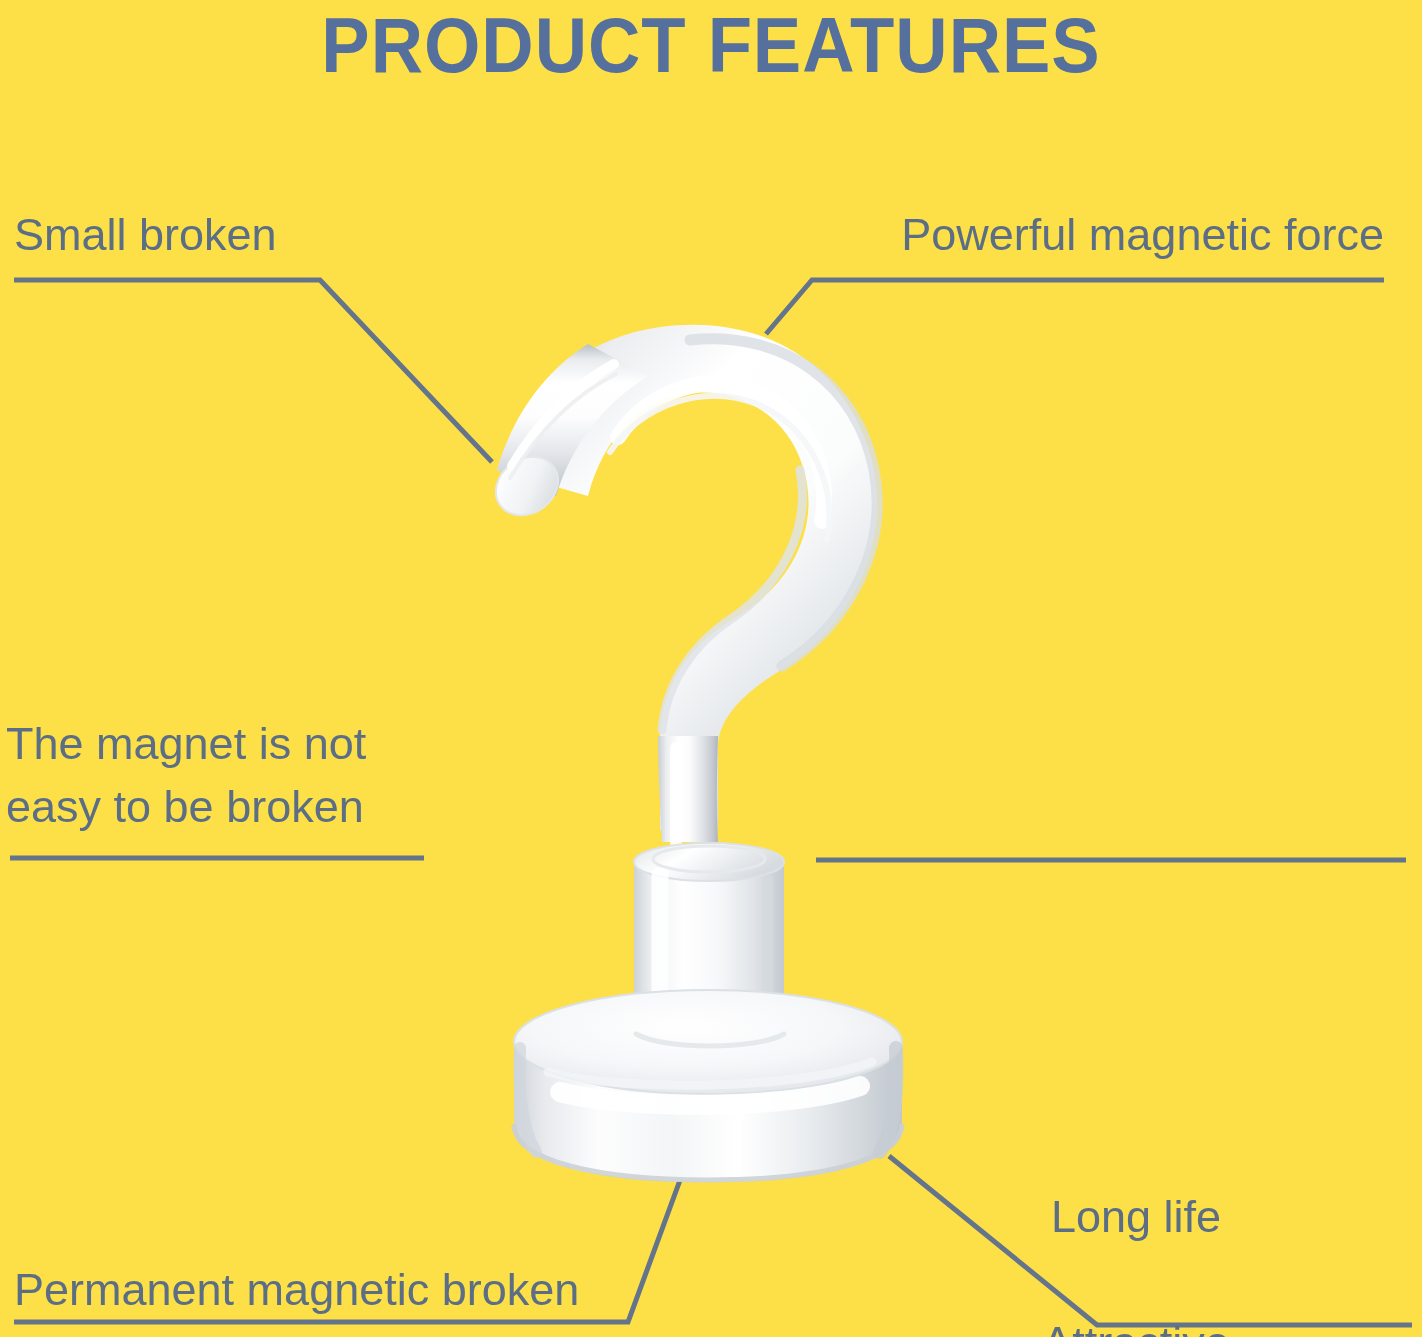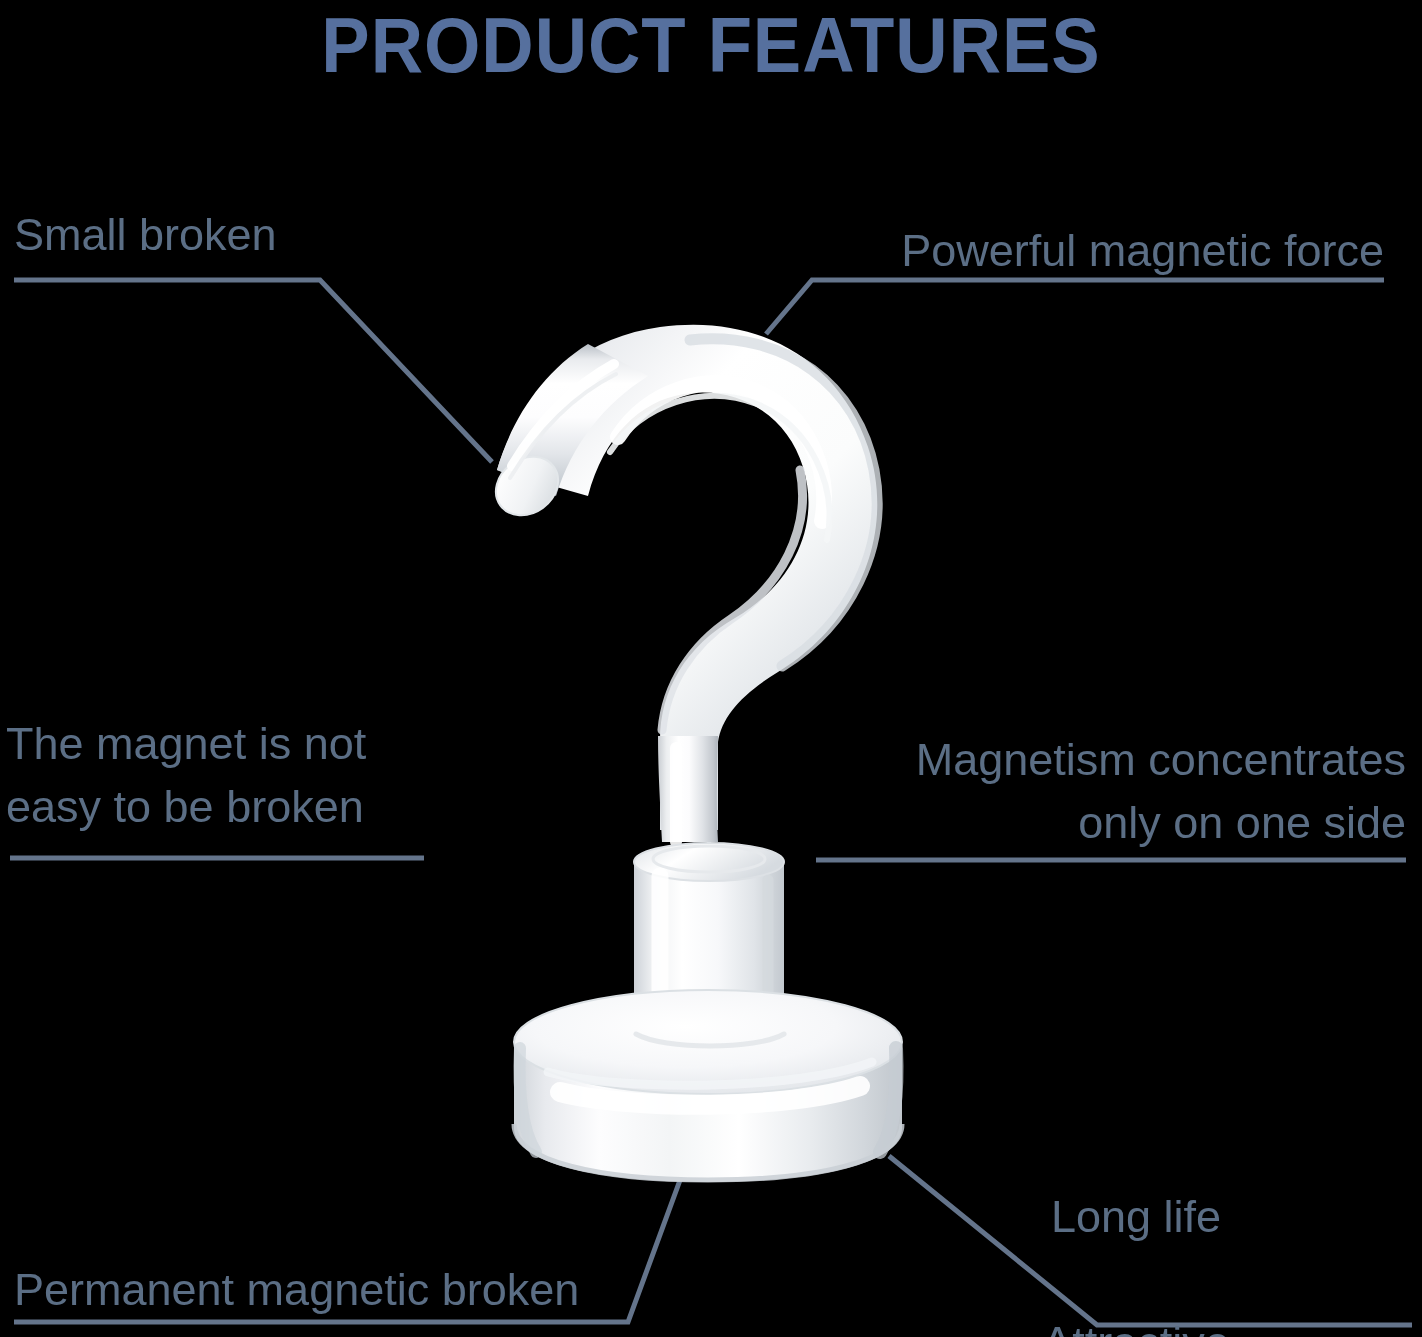--- a/index.html
+++ b/index.html
@@ -4,21 +4,21 @@
 <style>
   html, body {
     margin: 0;
     padding: 0;
     background: #ffffff;
   }
   #stage {
     position: relative;
     width: 1422px;
     height: 1337px;
-    background: #000000;
+    background: #fde047;
     overflow: hidden;
     font-family: "Liberation Sans", sans-serif;
   }
 
   
   #title {
     position: absolute;
     left: 0;
     top: 2px;
     width: 1422px;
@@ -38,21 +38,21 @@
   
   .label {
     position: absolute;
     color: #5b6e85;
     font-family: "Liberation Sans", sans-serif;
     font-size: 45px;
     line-height: 63px;
     white-space: pre-line;
   }
   .label.align-left   { text-align: left; }
-  .label.align-right  { text-align: right; margin-top: 16px; }
+  .label.align-right  { text-align: right; }
   .label.align-center { text-align: center; }
 
   #label-small-volume       { left: 14px;  top: 203px; width: 620px; }
   #label-powerful-magnetic  { right: 38px; top: 203px; width: 700px; text-align: right; }
   #label-magnet-not-broken  { left: 6px;  top: 712px; width: 460px; }
   #label-magnetism-one-side { right: 16px; top: 712px; width: 620px; text-align: right; }
   #label-permanent-force    { left: 14px;  top: 1258px; width: 680px; }
   #label-long-life          { right: 76px; top: 1185px; width: 420px; text-align: center; }
 
   
@@ -244,22 +244,20 @@
     </g>
   </svg>
 
   <div class="label align-left" id="label-small-volume">Small broken</div>
 
   <div class="label align-right" id="label-powerful-magnetic">Powerful magnetic force</div>
 
   <div class="label align-left" id="label-magnet-not-broken">The magnet is not
 easy to be broken</div>
 
-  <div class="label align-right" id="label-magnetism-one-side">Magnetism concentrates
-only on one side</div>
 
   <div class="label align-left" id="label-permanent-force">Permanent magnetic broken</div>
 
   <div class="label align-center" id="label-long-life">Long life
 
 Attractive</div>
 
 </div>
 
 </body></html>

